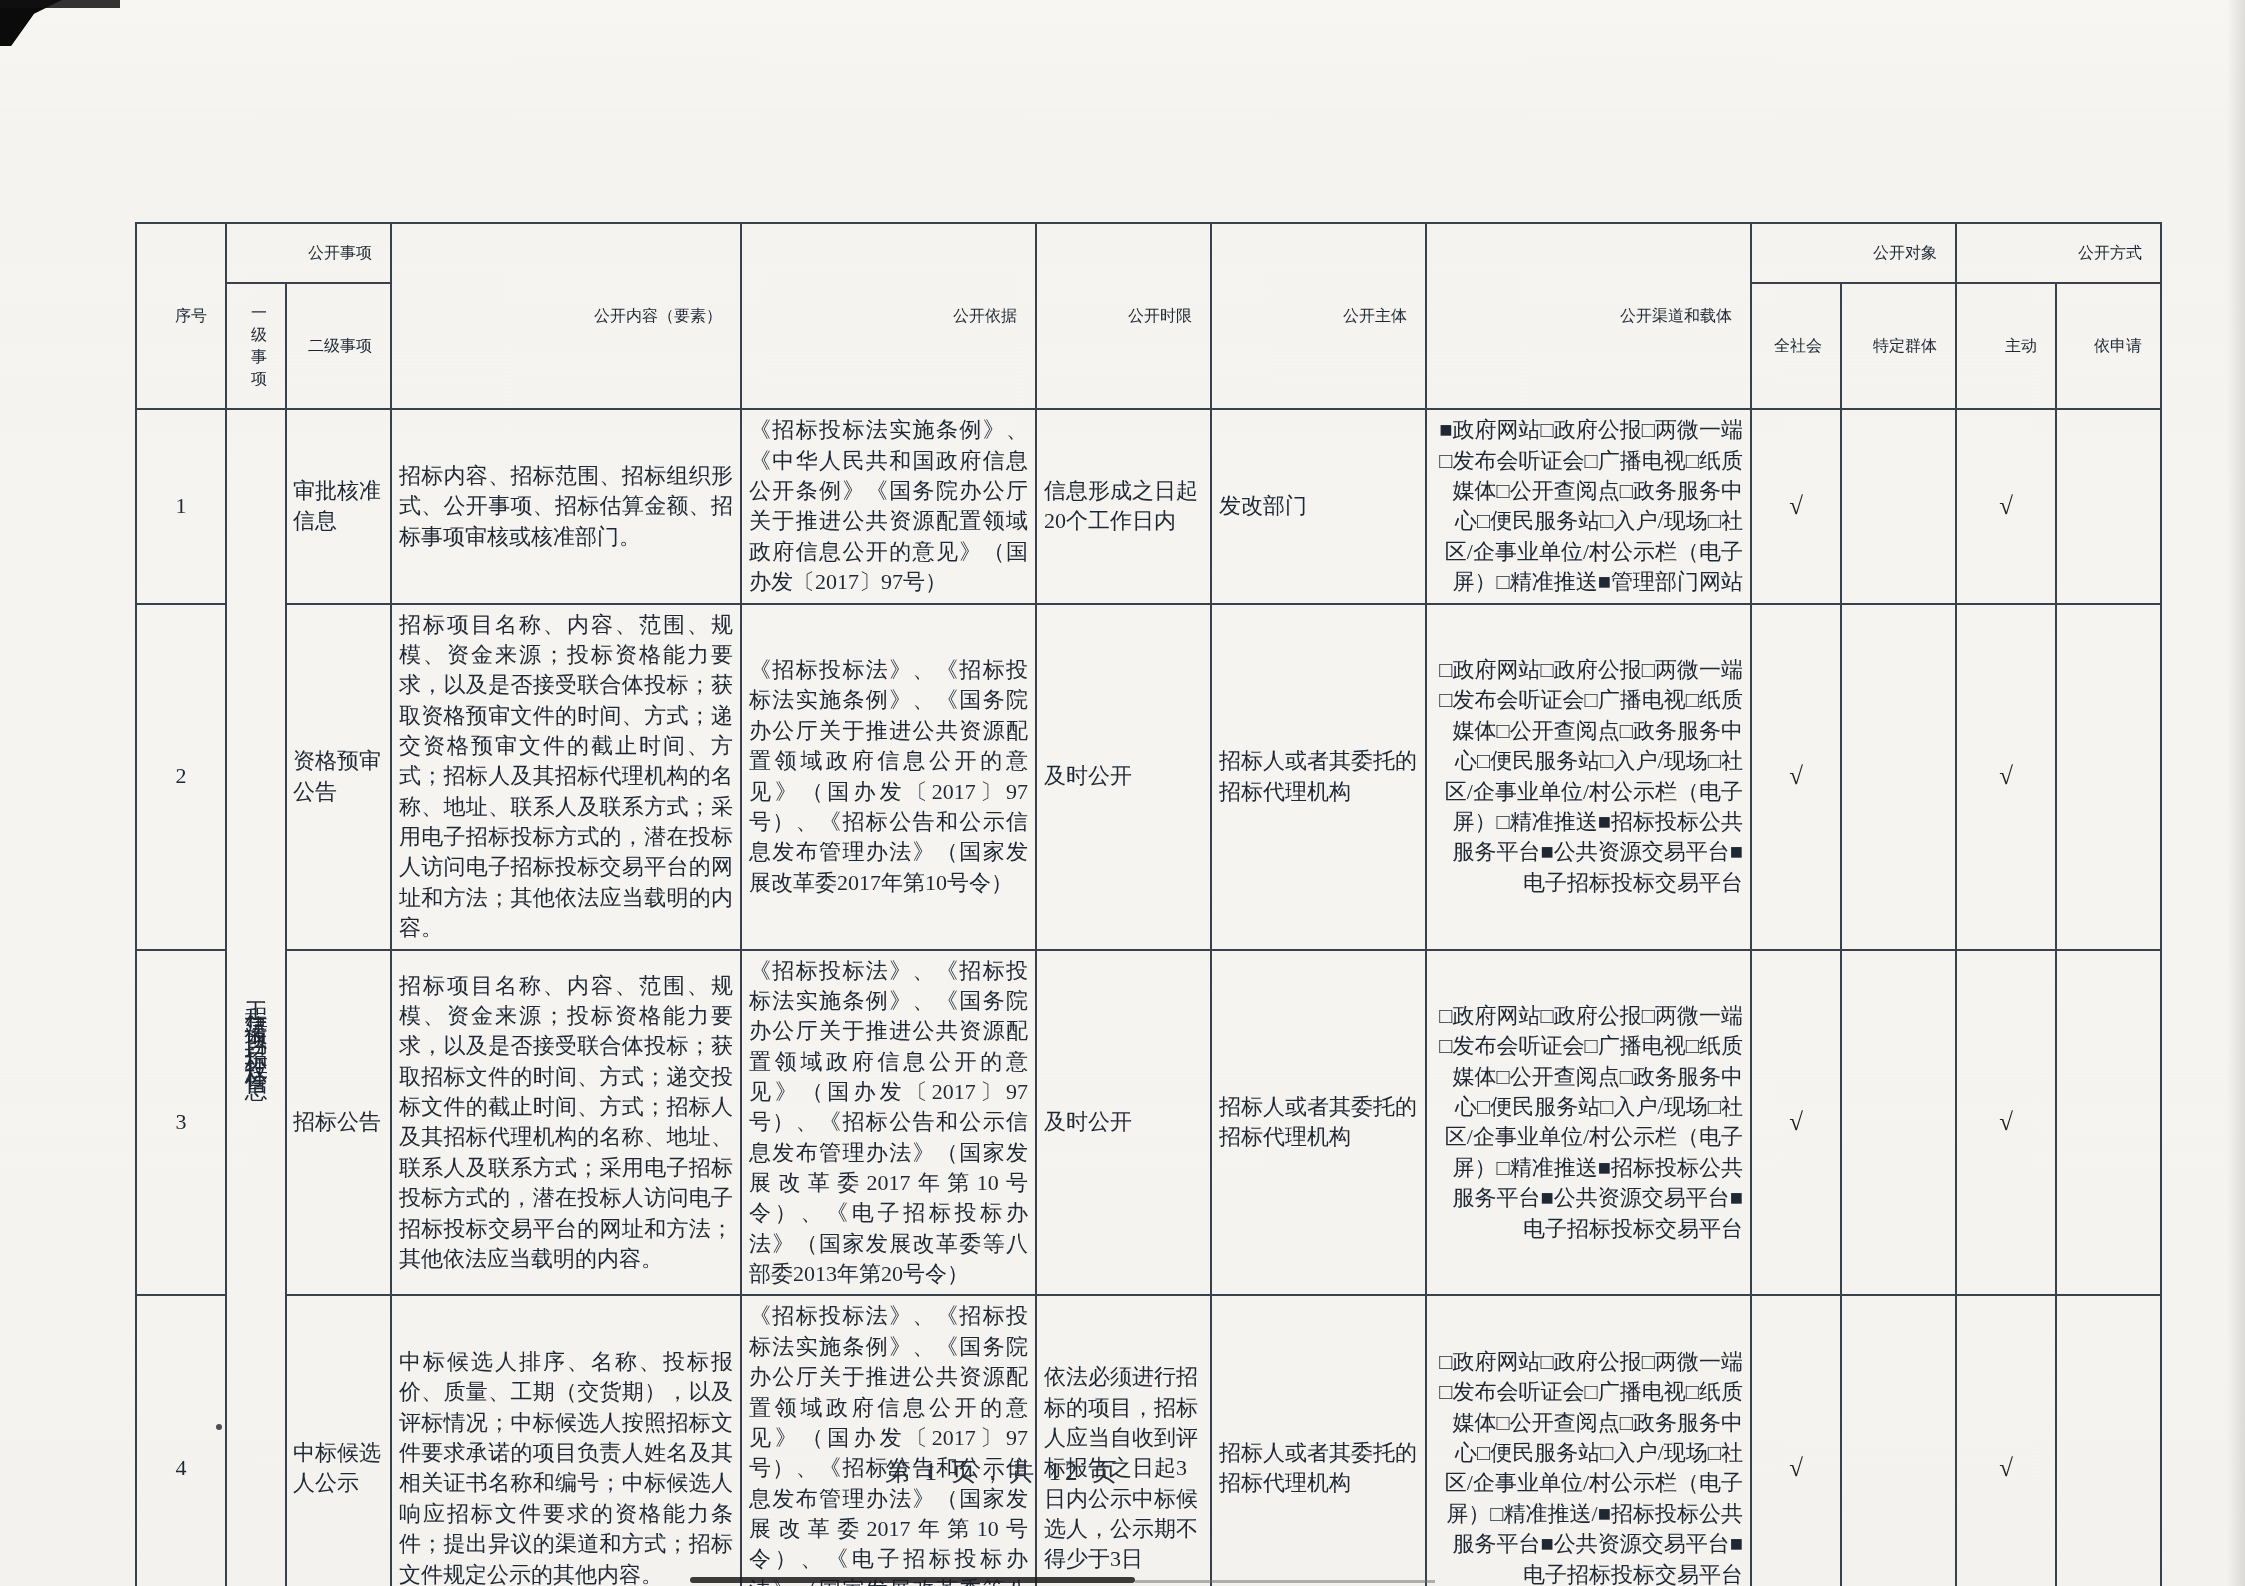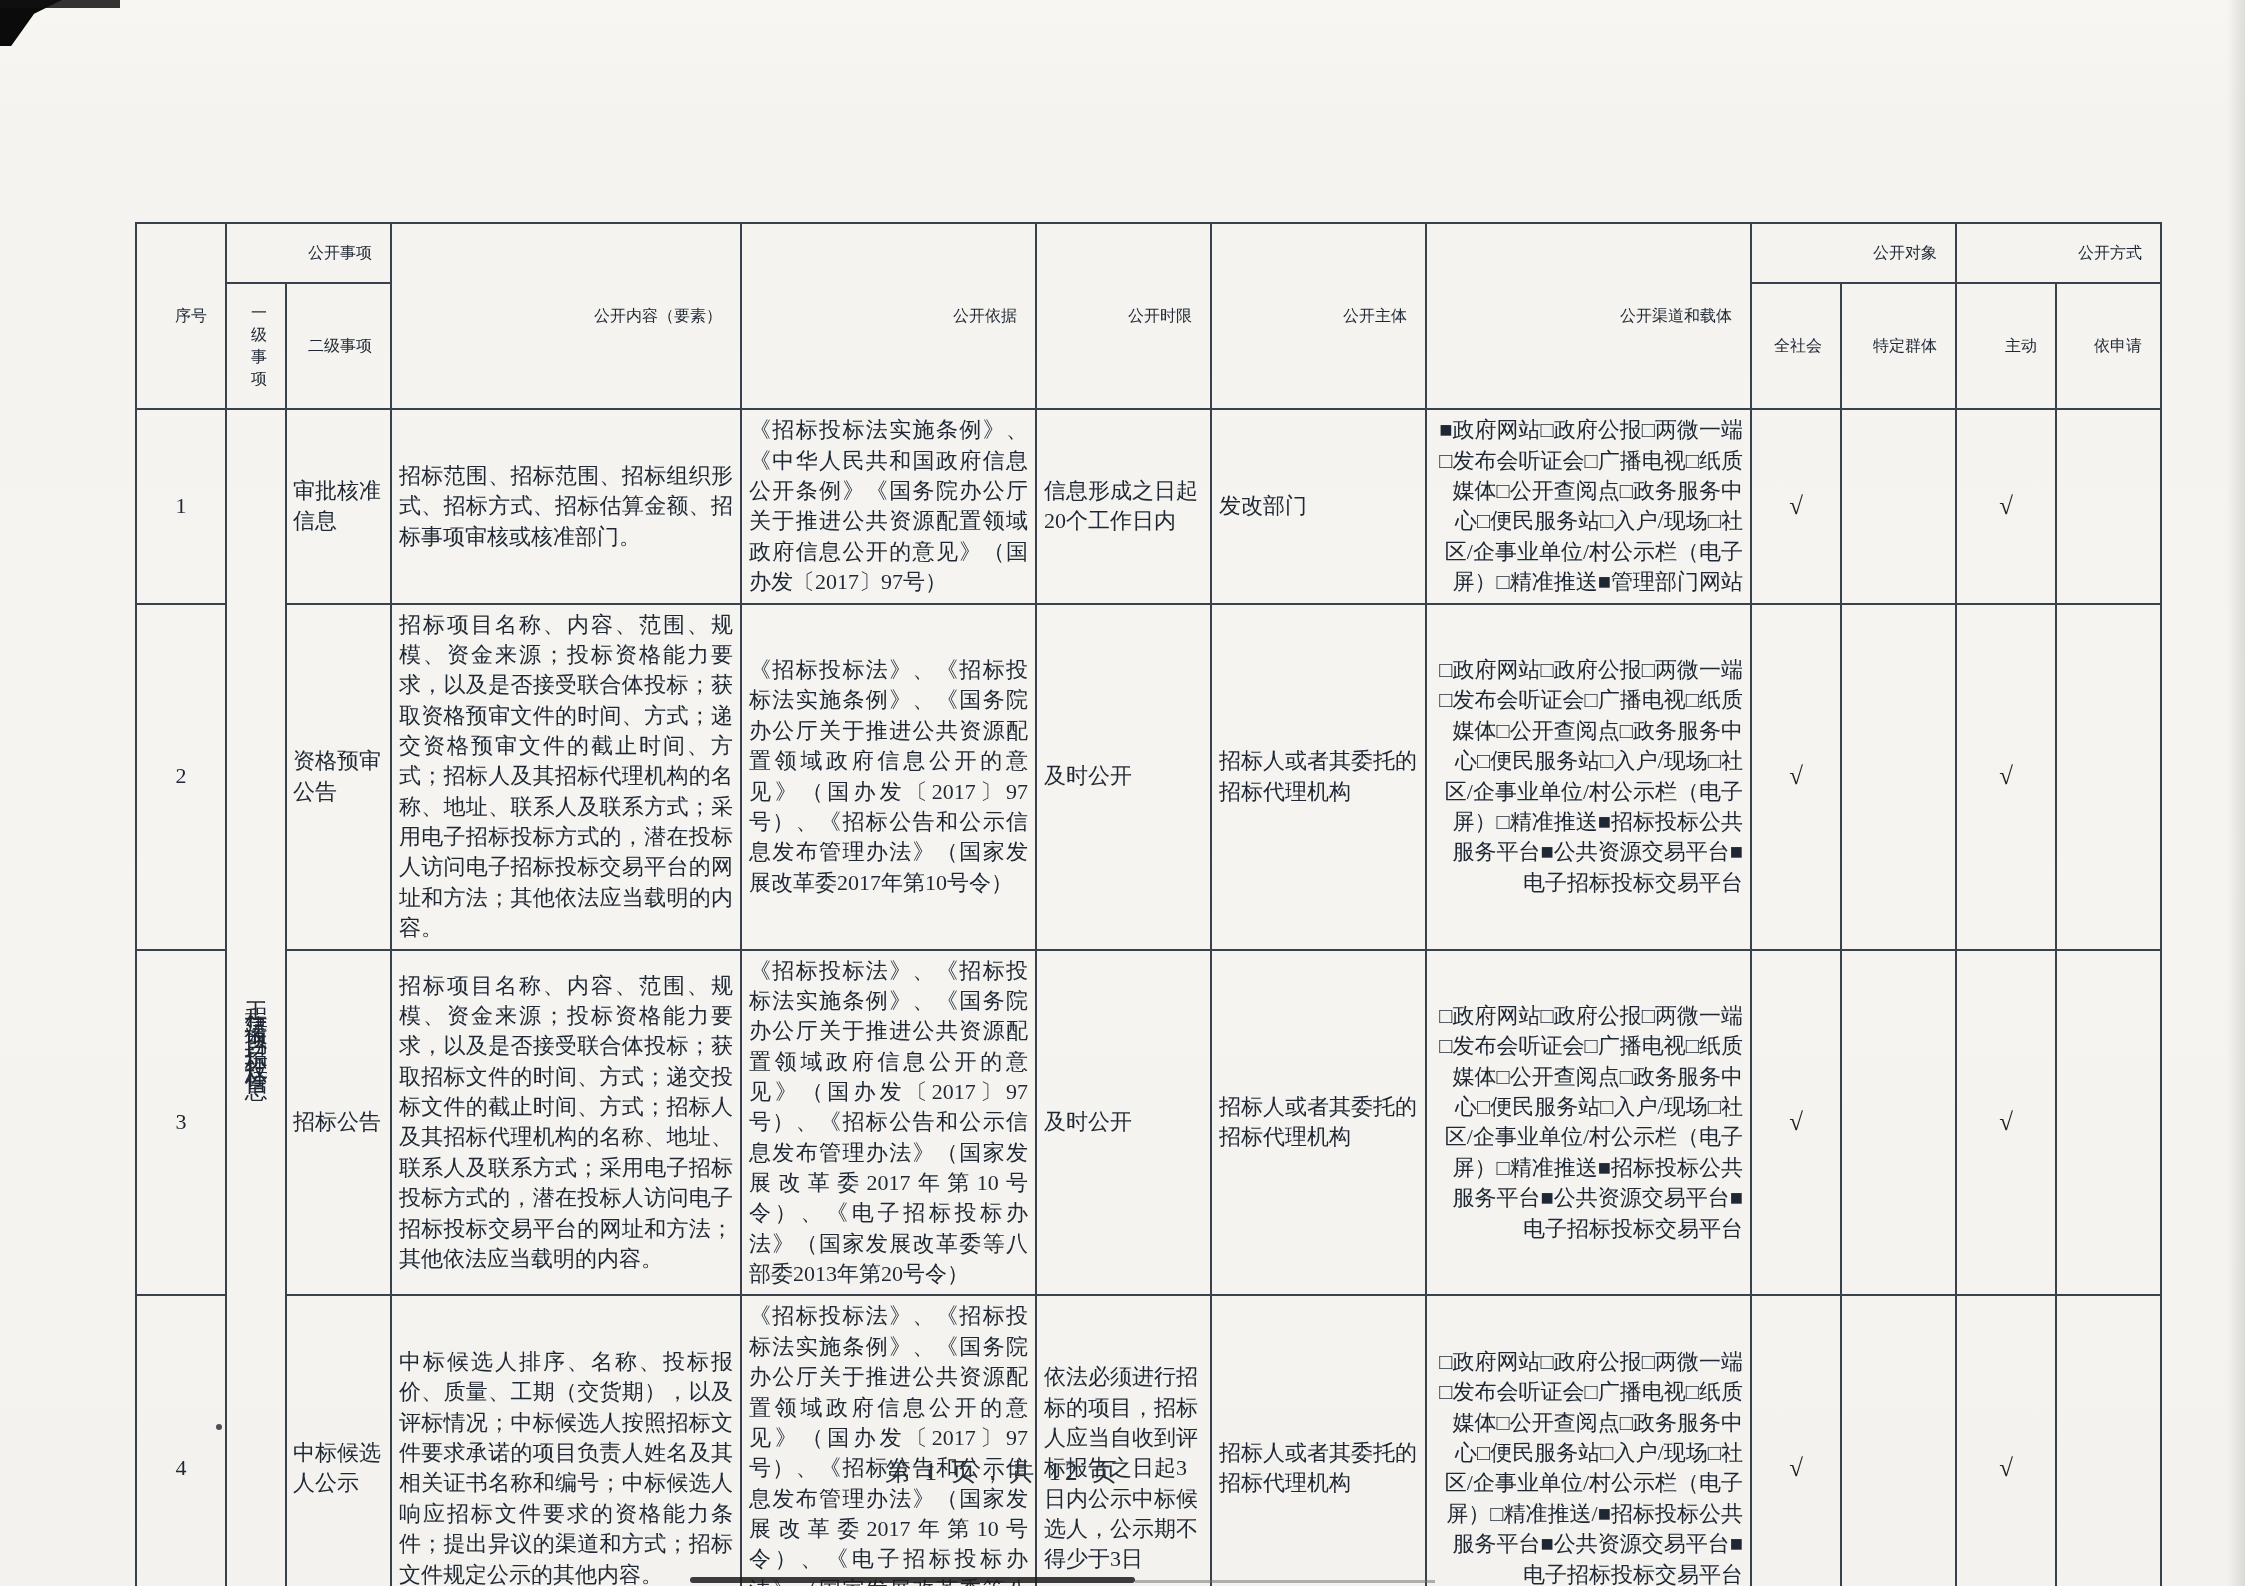--- a/index.html
+++ b/index.html
@@ -112,21 +112,21 @@
         <td class="hd">主动</td>
         <td class="hd">依申请</td>
       </tr>
 
       <tr style="height:190px">
         <td class="num">1</td>
         <td class="yiji" rowspan="4">
           <div class="vertical">工程建设项目招标投标信息</div>
         </td>
         <td class="erji">审批核准信息</td>
-        <td class="content">招标范围、招标范围、招标组织形式、招标方式、招标估算金额、招标事项审核或核准部门。</td>
+        <td class="content">招标内容、招标范围、招标组织形式、公开事项、招标估算金额、招标事项审核或核准部门。</td>
         <td class="basis">《招标投标法实施条例》、《中华人民共和国政府信息公开条例》《国务院办公厅关于推进公共资源配置领域政府信息公开的意见》（国办发〔2017〕97号）</td>
         <td class="time">信息形成之日起20个工作日内</td>
         <td class="subject">发改部门</td>
         <td class="channels">■政府网站□政府公报□两微一端□发布会听证会□广播电视□纸质媒体□公开查阅点□政务服务中心□便民服务站□入户/现场□社区/企事业单位/村公示栏（电子屏）□精准推送■管理部门网站</td>
         <td class="check">√</td>
         <td class="check"></td>
         <td class="check">√</td>
         <td class="check"></td>
       </tr>
 

